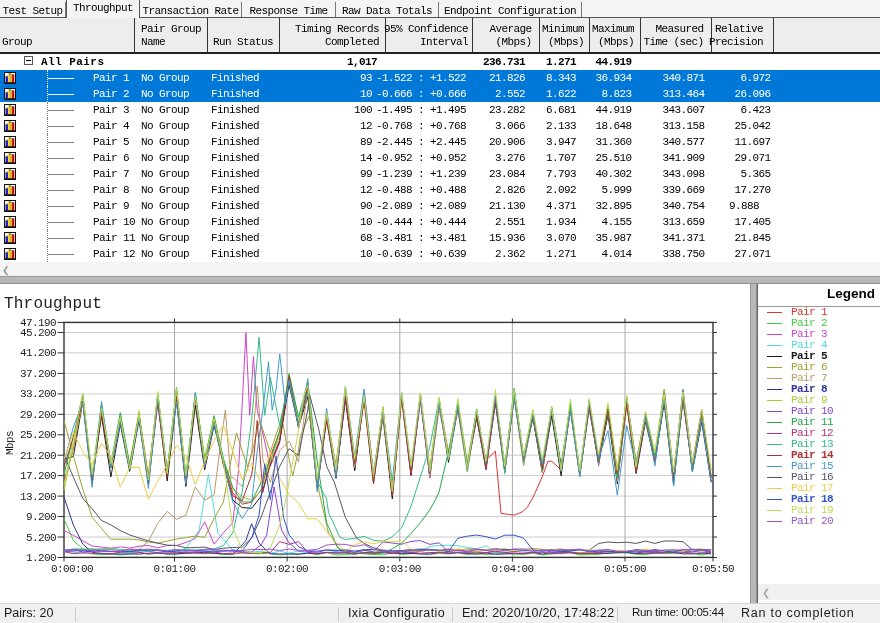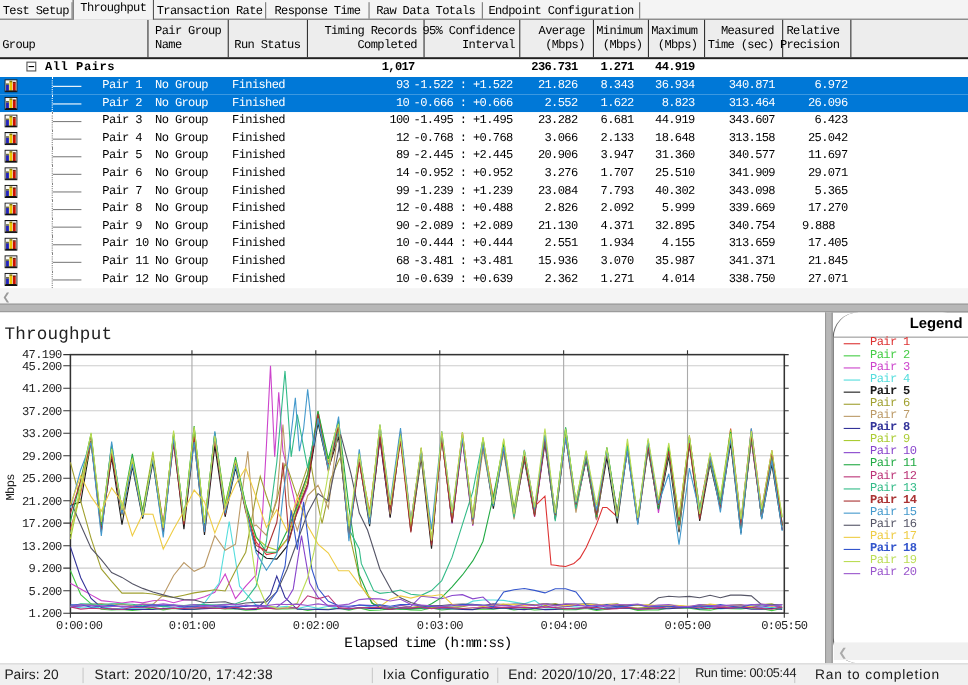--- a/index.html
+++ b/index.html
@@ -44,21 +44,21 @@
 #ctitle { position:absolute; left:4px; top:11px; font-size:16px; letter-spacing:0.2px; color:#222; }
 .clab { font-family:"Liberation Mono", monospace; font-size:11px; letter-spacing:-0.6px; fill:#222; }
 #mbps { position:absolute; left:3px; top:143px; width:12px; height:28px; }
 #xtitle { position:absolute; left:313px; top:293px; width:160px; font-size:13px; letter-spacing:-0.9px; white-space:nowrap; }
 #csvg { position:absolute; left:0; top:0; }
 
 
 #vsplit { position:absolute; left:750px; top:284px; width:7px; height:319px; background:#b7b7b7;
   border-left:1px solid #989898; border-right:1px solid #8f8f8f; }
 #legend { position:absolute; left:757px; top:284px; width:123px; height:319px; background:#fff;
-  border-left:1px solid #666;border-radius:23px; }
+  border-left:1px solid #666; }
 #legend .ltitle { position:absolute; right:5px; top:2px; font-family:"Liberation Sans", sans-serif;
   font-weight:bold; font-size:13.5px; letter-spacing:0; }
 #legend .lline { position:absolute; left:0; top:22px; width:123px; height:1px; background:#999; }
 .litem { position:absolute; left:0; width:123px; height:11px; }
 .ldash { position:absolute; left:9px; top:5px; width:15px; height:1px; }
 .ltxt { position:absolute; left:33px; top:0; line-height:11px; }
 #lscroll { position:absolute; left:758px; top:584px; width:122px; height:16px; background:#f0f0f0; }
 #lscroll .arr { position:absolute; left:4px; top:3px; color:#aaa; font-size:10px;
   font-family:"Liberation Sans", sans-serif; letter-spacing:0; }
 
@@ -533,21 +533,20 @@
 <text x="287.1" y="571.5" text-anchor="middle" class="clab">0:02:00</text>
 <text x="399.8" y="571.5" text-anchor="middle" class="clab">0:03:00</text>
 <text x="512.4" y="571.5" text-anchor="middle" class="clab">0:04:00</text>
 <text x="625.0" y="571.5" text-anchor="middle" class="clab">0:05:00</text>
 <text x="713.0" y="571.5" text-anchor="middle" class="clab">0:05:50</text>
 </g>
 </svg>
 <svg id="mbps" width="12" height="28">
         <text x="10" y="28" transform="rotate(-90 10 28)" class="clab" fill="#222">Mbps</text>
       </svg>
-<div id="xtitle">Elapsed time (h:mm:ss)</div>
 </div>
 
 <div id="vsplit"></div>
 <div id="legend">
 <div class="ltitle">Legend</div>
 <div class="lline"></div>
 <div class="litem" style="top:22.5px">
         <span class="ldash" style="background:#dd3333"></span>
         <span class="ltxt" style="color:#dd3333;font-weight:normal">Pair 1</span>
       </div>
@@ -632,20 +631,19 @@
       <span class="arr">❮</span>
     </div>
 
 <div id="status">
 <span class="ssep" style="left:75px"></span>
       <span class="ssep" style="left:338px"></span>
       <span class="ssep" style="left:452px"></span>
       <span class="ssep" style="left:617px"></span>
       <span class="ssep" style="left:722px"></span>
 <span style="position:absolute;left:4px;top:2px;letter-spacing:0px;font-size:12.5px">Pairs: 20</span>
-      <span style="position:absolute;left:86px;top:2px;letter-spacing:0.4px;font-size:12.5px">Start: 2020/10/20, 17:42:38</span>
       <span style="position:absolute;left:348px;top:2px;letter-spacing:0.4px;font-size:12.5px">Ixia Configuratio</span>
       <span style="position:absolute;left:462px;top:2px;letter-spacing:0.2px;font-size:12.5px">End: 2020/10/20, 17:48:22</span>
       <span style="position:absolute;left:632px;top:2px;letter-spacing:-0.3px;font-size:11.5px">Run time: 00:05:44</span>
       <span style="position:absolute;left:741px;top:2px;letter-spacing:0.75px;font-size:12.5px">Ran to completion</span>
 </div>
 
 </div>
 
 </body></html>

